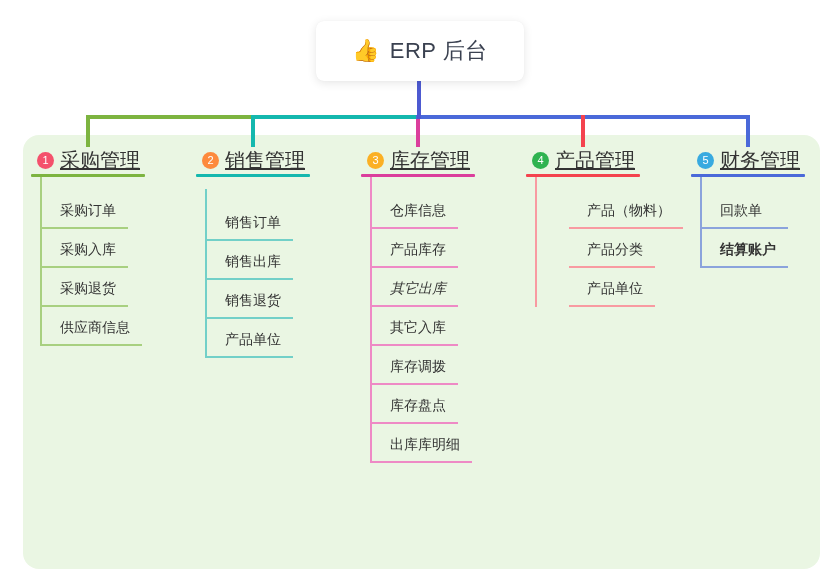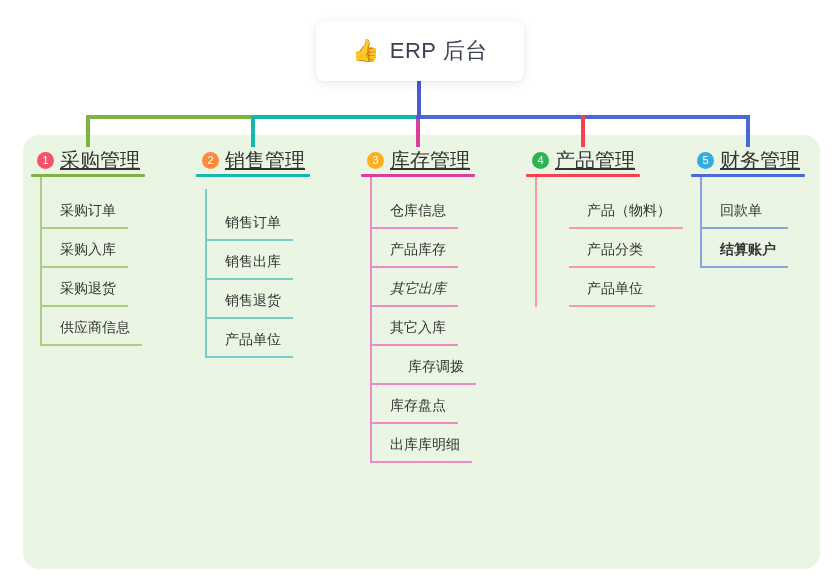--- a/index.html
+++ b/index.html
@@ -120,21 +120,21 @@
           </div>
           <div class="child-row" style="border-bottom-color: rgb(238, 138, 197);">
             <span class="child-label">产品库存</span>
           </div>
           <div class="child-row" style="border-bottom-color: rgb(238, 138, 197); font-style: italic;">
             <span class="child-label">其它出库</span>
           </div>
           <div class="child-row" style="border-bottom-color: rgb(238, 138, 197);">
             <span class="child-label">其它入库</span>
           </div>
-          <div class="child-row" style="border-bottom-color: rgb(238, 138, 197); padding-left: 18px;">
+          <div class="child-row" style="border-bottom-color: rgb(238, 138, 197);">
             <span class="child-label">库存调拨</span>
           </div>
           <div class="child-row" style="border-bottom-color: rgb(238, 138, 197);">
             <span class="child-label">库存盘点</span>
           </div>
           <div class="child-row" style="border-bottom-color: rgb(238, 138, 197);">
             <span class="child-label">出库库明细</span>
           </div>
         </div>
       </div>

